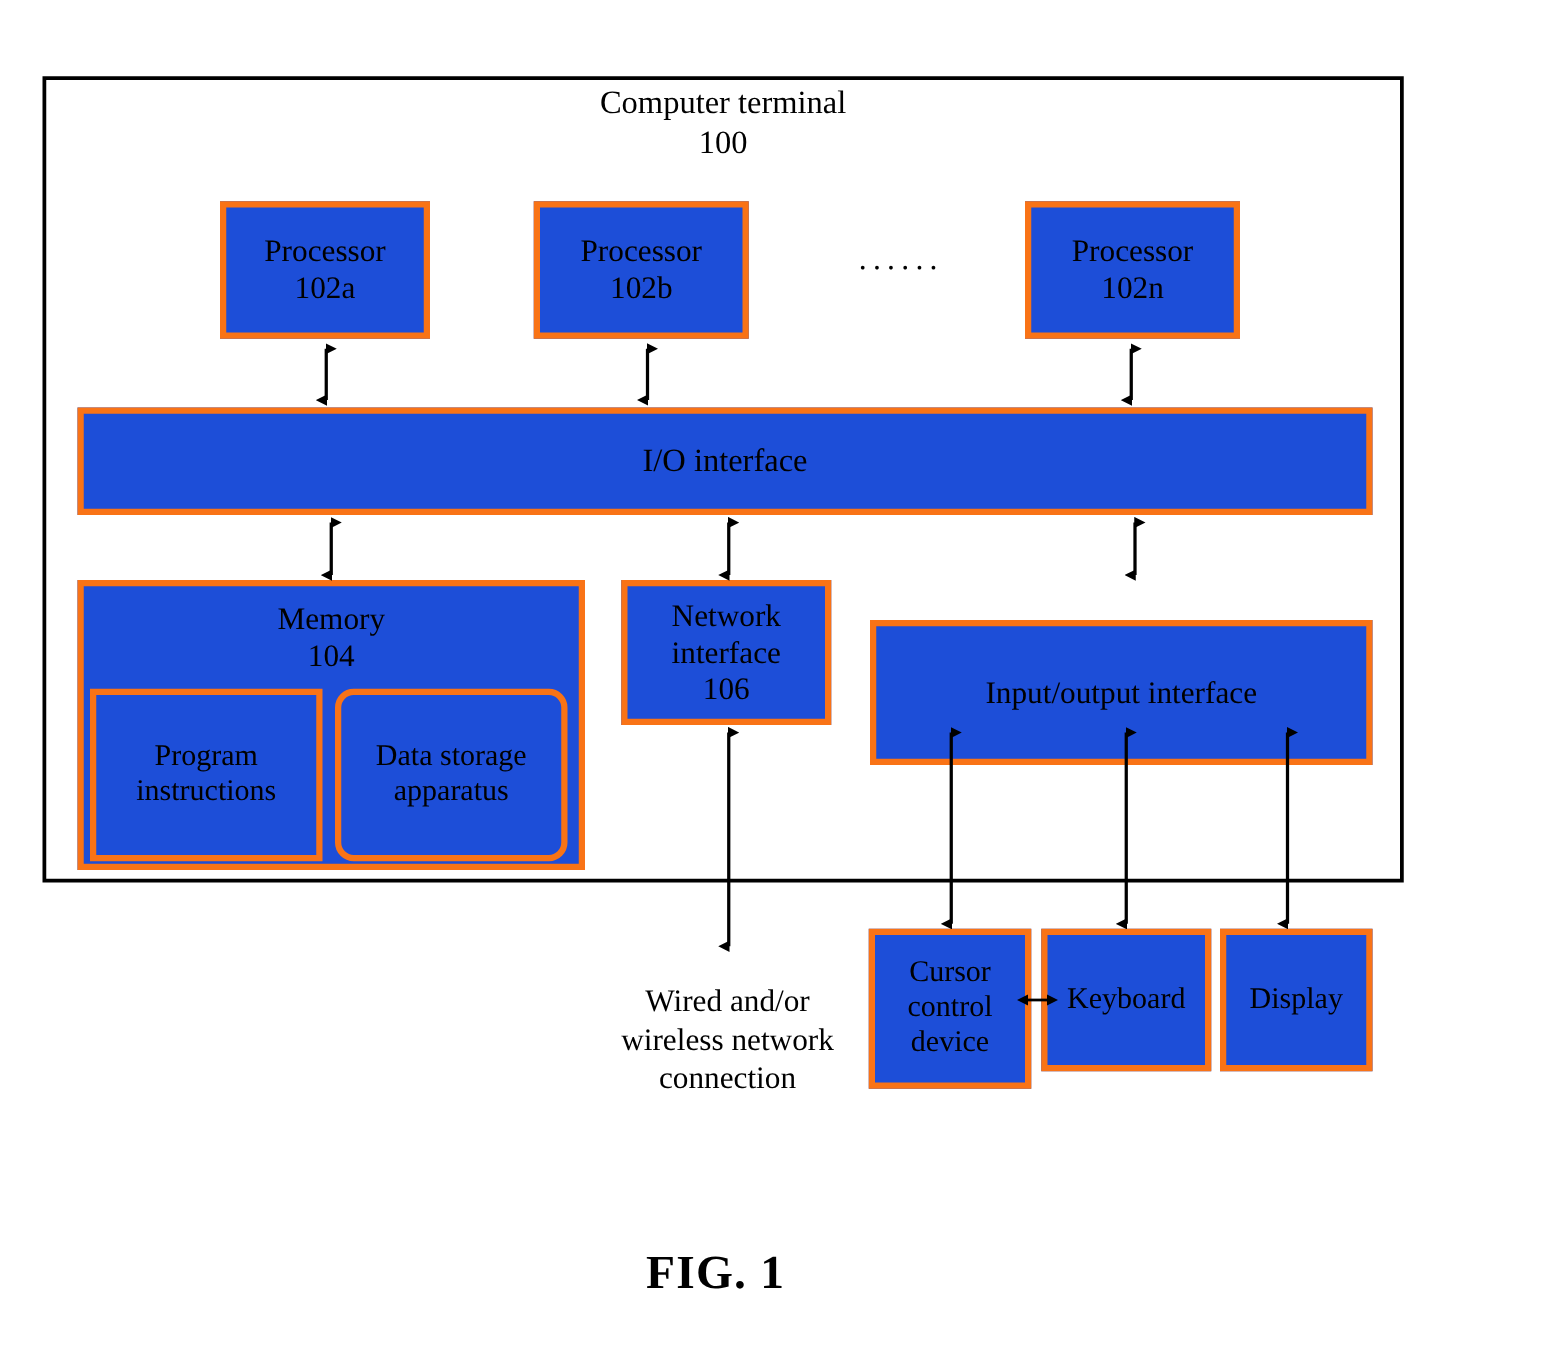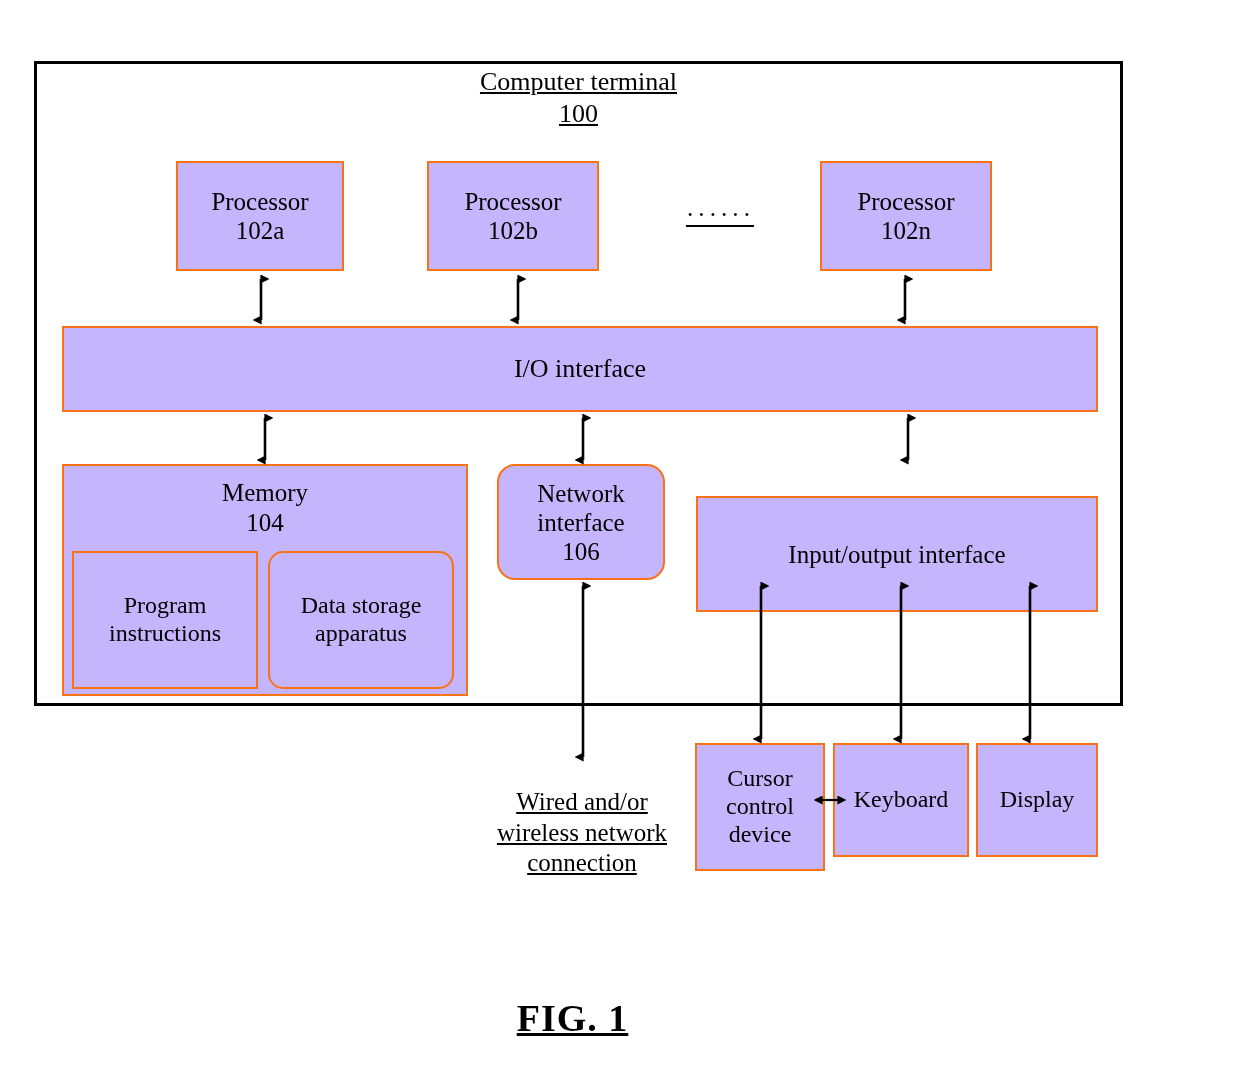--- a/index.html
+++ b/index.html
@@ -16,22 +16,22 @@
     position: relative;
     width: 1240px;
     height: 1080px;
     overflow: hidden;
     background: #ffffff;
   }
   
   .box {
     position: absolute;
     box-sizing: border-box;
-    border: 2px solid #f97316;
-    background: #c4b5fd;
+    border: 5px solid #f97316;
+    background: #1d4ed8;
     display: flex;
     align-items: center;
     justify-content: center;
     text-align: center;
     line-height: 1.16;
   }
   .outer-box {
     position: absolute;
     box-sizing: border-box;
     border: 3px solid #000;
@@ -40,21 +40,20 @@
   .label {
     display: block;
     white-space: pre-line;
     text-align: center;
   }
   .plain-text {
     position: absolute;
     text-align: center;
     white-space: pre-line;
     line-height: 1.22;
-    text-decoration: underline;
   }
 
   
   #container-box { left: 34px; top: 61px; width: 1089px; height: 645px; }
 
   #terminal-title {
     left: 34px; top: 66px; width: 1089px;
     font-size: 26px;
   }
 
@@ -83,21 +82,21 @@
     text-align: center; font-size: 25px; line-height: 1.18;
   }
   #program-instructions {
     left: 72px; top: 551px; width: 186px; height: 138px; font-size: 24px;
   }
   #data-storage {
     left: 268px; top: 551px; width: 186px; height: 138px; font-size: 24px; border-radius: 15px;
   }
 
   #network-interface {
-    left: 497px; top: 464px; width: 168px; height: 116px; font-size: 25px; border-radius: 18px;
+    left: 497px; top: 464px; width: 168px; height: 116px; font-size: 25px;
   }
 
   #io-port-interface {
     left: 696px; top: 464px; width: 402px; height: 116px; font-size: 25px; margin-top: 32px;
   }
 
   #cursor-control { left: 695px; top: 743px; width: 130px; height: 128px; font-size: 24px; }
   #keyboard-box   { left: 833px; top: 743px; width: 136px; height: 114px; font-size: 24px; }
   #display-box    { left: 976px; top: 743px; width: 122px; height: 114px; font-size: 24px; }
 

